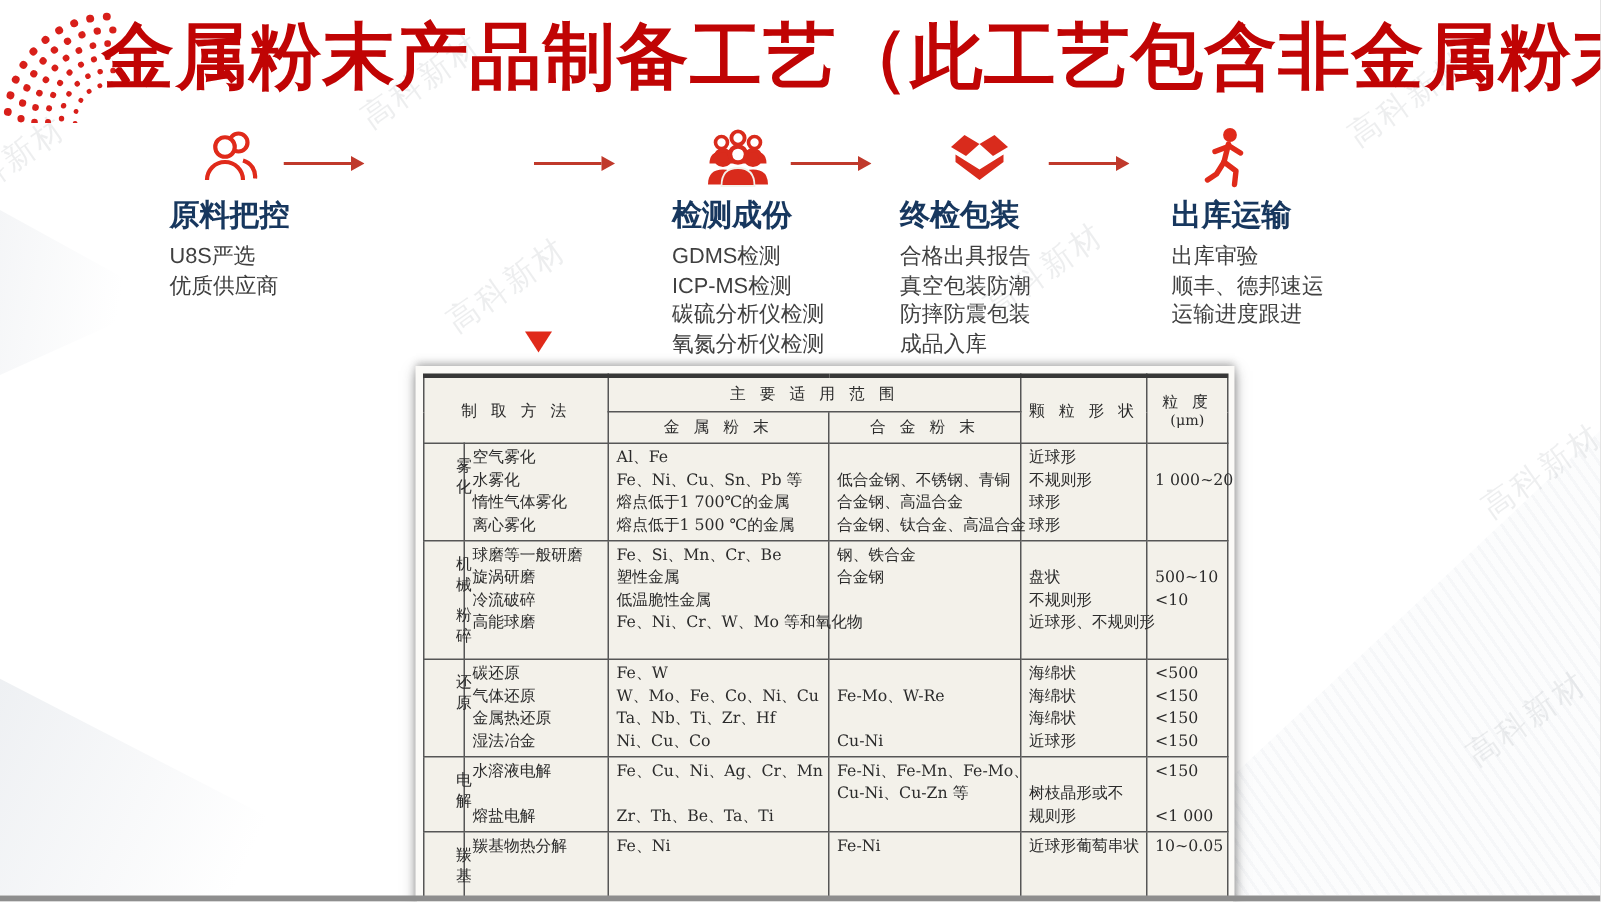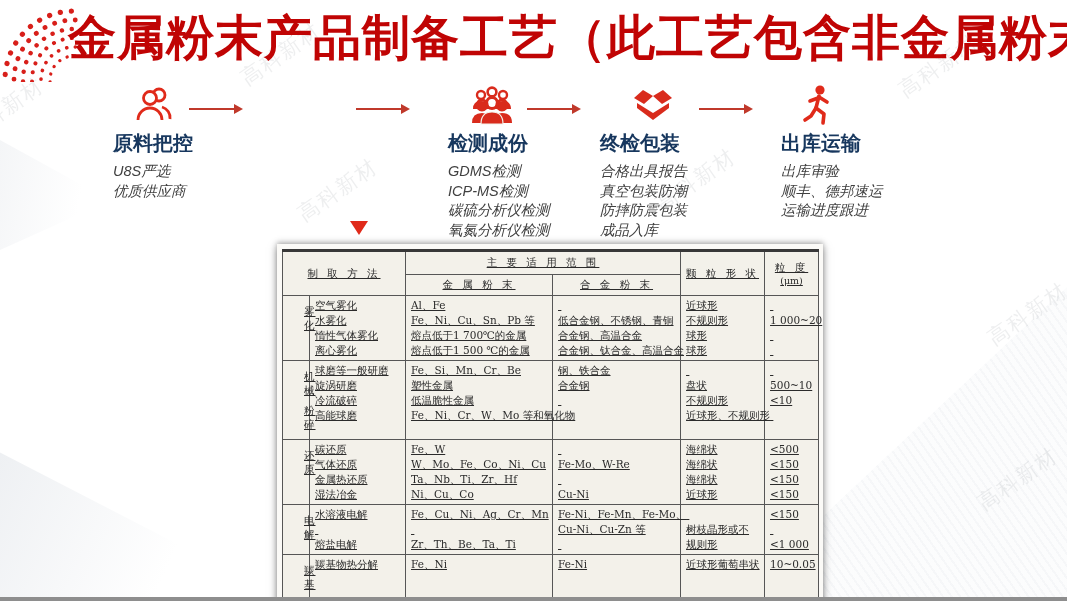--- a/index.html
+++ b/index.html
@@ -20,36 +20,36 @@
       transform:rotate(-35deg);pointer-events:none;white-space:nowrap;}
   
   .logo{position:absolute;left:0;top:0;}
   .page-title{position:absolute;left:68px;top:6px;margin:0;font-size:48px;font-weight:900;
       color:#c00404;letter-spacing:1px;white-space:nowrap;}
   
   .stage{position:absolute;top:82px;width:168px;}
   .stage-icon{height:46px;margin-left:20px;display:flex;align-items:center;}
   .stage-title{font-size:20px;font-weight:bold;color:#17375e;margin-top:2px;white-space:nowrap;}
   .stage-items{font-size:14.5px;color:#404040;line-height:19.5px;margin-top:5px;}
-  .stage-items .item{white-space:nowrap;font-style:italic;}
+  .stage-items .item{white-space:nowrap;}
   .s1{left:113px}.s2{left:277px}.s3{left:448px}.s4{left:600px}.s5{left:781px}
   .s4 .stage-icon{margin-left:32px}
   .flow-arrow{position:absolute;top:102px;}
   .a1{left:189px}.a2{left:356px}.a3{left:527px}.a4{left:699px}
   .pointer-triangle{position:absolute;left:350px;top:221px;width:0;height:0;
       border-left:9px solid transparent;border-right:9px solid transparent;
       border-top:14px solid #e02a1a;}
   
   .table-card{position:absolute;left:277px;top:244px;width:546px;background:#fbfaf7;
       padding:5px 5px 6px 5px;box-sizing:border-box;
       box-shadow:0 3px 8px rgba(50,50,50,.5),0 -2px 5px rgba(50,50,50,.28);}
   table.proc{width:536px;border-collapse:collapse;background:#f3f1ea;color:#2b2b2b;
       font-family:"DejaVu Serif",serif;font-size:10.5px;table-layout:fixed;}
   table.proc{border:1.4px solid #3f3f3f;border-top:3px solid #383838;}
-  table.proc th,table.proc td{border:1px solid #565656;padding:2px 5px;vertical-align:top;text-decoration:underline;}
+  table.proc th,table.proc td{border:1px solid #565656;padding:2px 5px;vertical-align:top;}
   table.proc thead th{font-weight:normal;text-align:center;vertical-align:middle;
       letter-spacing:3px;padding:2px 2px;}
   .h-size-unit{letter-spacing:0;display:block;font-size:9.5px;}
   td.cat{vertical-align:middle;text-align:center;padding:2px 1px;letter-spacing:1px;}
   .cat-ln{margin:6px 16px;line-height:14px;}
   .ln{height:15px;line-height:15px;white-space:nowrap;overflow:visible;}
   
   .bottom-bar{position:absolute;left:0;bottom:0;width:100%;height:4px;background:#8e8e8e;}
 </style>
 </head>

